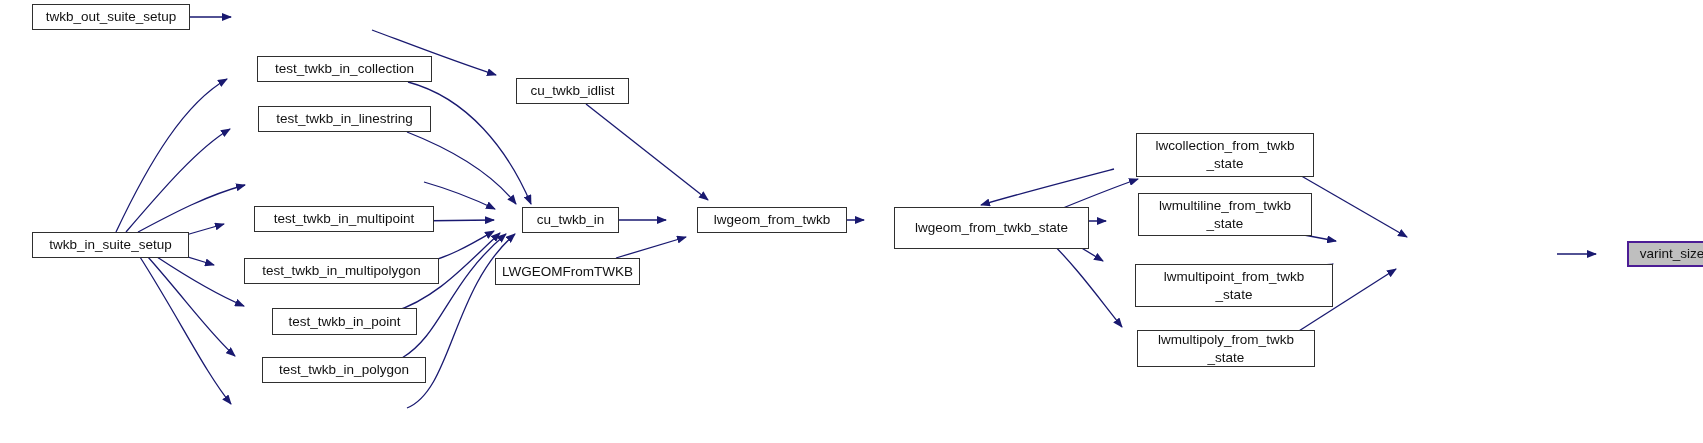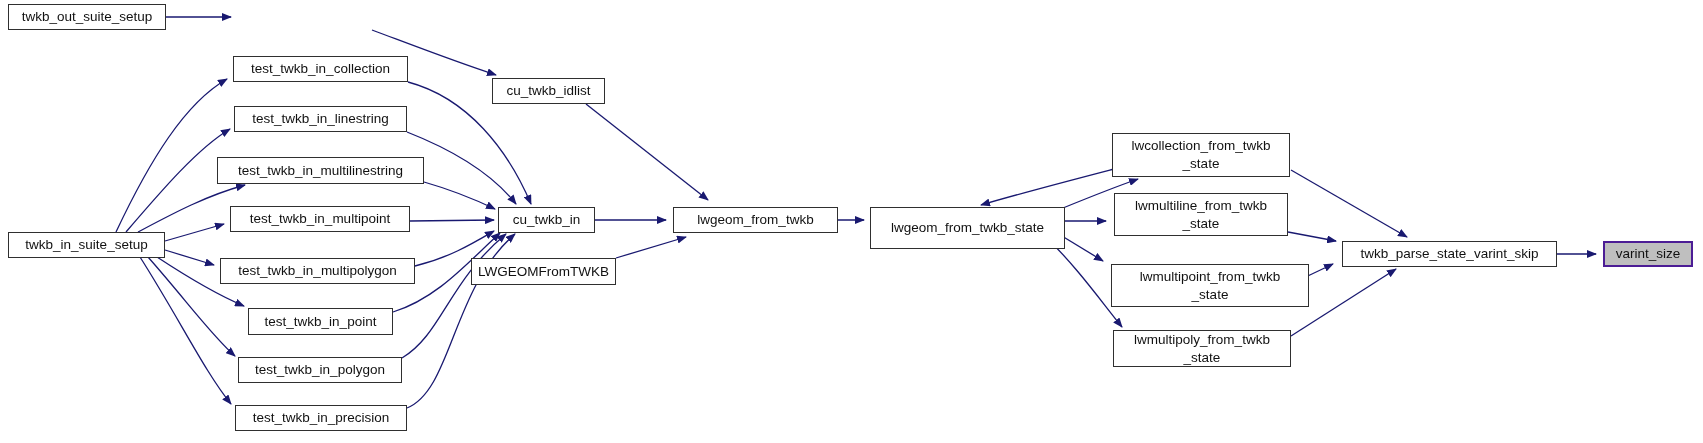--- a/index.html
+++ b/index.html
@@ -24,20 +24,21 @@
     border: 1.5px solid #2f2f2f;
     color: #111111;
     font-size: 13.5px;
     line-height: 1.3;
     display: flex;
     align-items: center;
     justify-content: center;
     text-align: center;
     white-space: pre-line;
     cursor: pointer;
+    margin-left: 24px;
   }
   .node.highlight {
     background: #bfbfbf;
     border: 2px solid #4c1d95;
   }
   .edge {
     fill: none;
     stroke: #191970;
     stroke-width: 1.3;
   }
@@ -98,35 +99,32 @@
     <path class="edge" marker-end="url(#arrow)" d="M1293,283 L1333,264"></path>
     <path class="edge" marker-end="url(#arrow)" d="M1291,336 L1396,269"></path>
 
     <path class="edge" marker-end="url(#arrow)" d="M1557,254 L1596,254"></path>
   </svg>
 
   <div class="node" style="left:8px;   top:4px;   width:158px; height:26px">twkb_out_suite_setup</div>
   <div class="node" style="left:8px;   top:232px; width:157px; height:26px">twkb_in_suite_setup</div>
   <div class="node" style="left:233px; top:56px;  width:175px; height:26px">test_twkb_in_collection</div>
   <div class="node" style="left:234px; top:106px; width:173px; height:26px">test_twkb_in_linestring</div>
-  <div class="node" style="left:217px; top:157px; width:207px; height:27px">test_twkb_in_multilinestring</div>
   <div class="node" style="left:230px; top:206px; width:180px; height:26px">test_twkb_in_multipoint</div>
   <div class="node" style="left:220px; top:258px; width:195px; height:26px">test_twkb_in_multipolygon</div>
   <div class="node" style="left:248px; top:308px; width:145px; height:27px">test_twkb_in_point</div>
   <div class="node" style="left:238px; top:357px; width:164px; height:26px">test_twkb_in_polygon</div>
-  <div class="node" style="left:235px; top:405px; width:172px; height:26px">test_twkb_in_precision</div>
   <div class="node" style="left:492px; top:78px;  width:113px; height:26px">cu_twkb_idlist</div>
   <div class="node" style="left:498px; top:207px; width:97px;  height:26px">cu_twkb_in</div>
   <div class="node" style="left:471px; top:258px; width:145px; height:27px">LWGEOMFromTWKB</div>
-  <div class="node" style="left:673px; top:207px; width:165px; height:26px">lwgeom_from_twkb</div>
+  <div class="node" style="left:673px; top:207px; width:150px; height:26px">lwgeom_from_twkb</div>
   <div class="node" style="left:870px; top:207px; width:195px; height:42px">lwgeom_from_twkb_state</div>
   <div class="node" style="left:1112px;top:133px; width:178px; height:44px">lwcollection_from_twkb
 _state</div>
   <div class="node" style="left:1114px;top:193px; width:174px; height:43px">lwmultiline_from_twkb
 _state</div>
   <div class="node" style="left:1111px;top:264px; width:198px; height:43px">lwmultipoint_from_twkb
 _state</div>
   <div class="node" style="left:1113px;top:330px; width:178px; height:37px">lwmultipoly_from_twkb
 _state</div>
-  <div class="node" style="left:1342px;top:241px; width:215px; height:26px">twkb_parse_state_varint_skip</div>
   <div class="node highlight" style="left:1603px;top:241px;width:90px;height:26px">varint_size</div>
 
 </div>
 
 </body></html>

